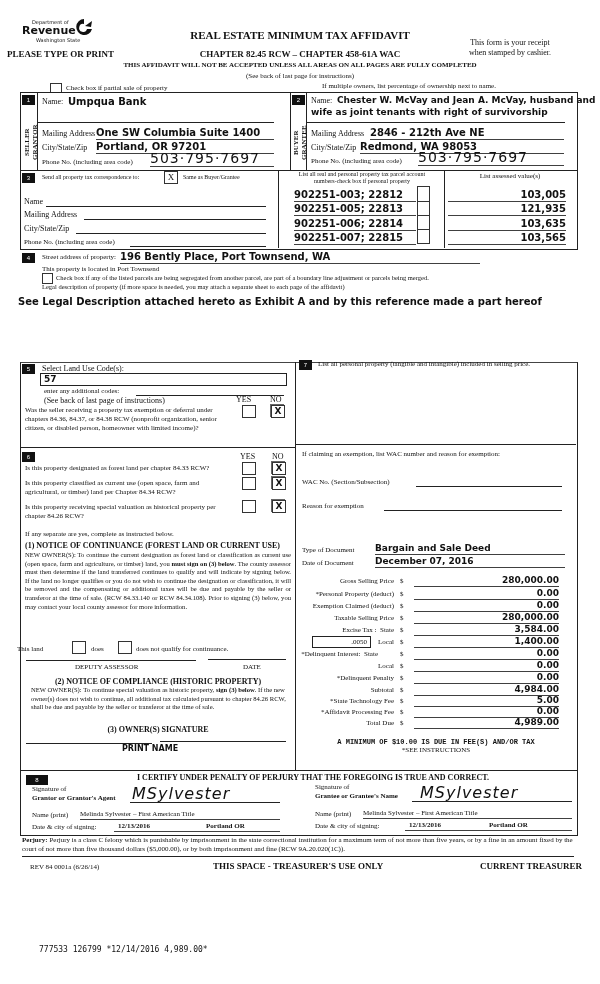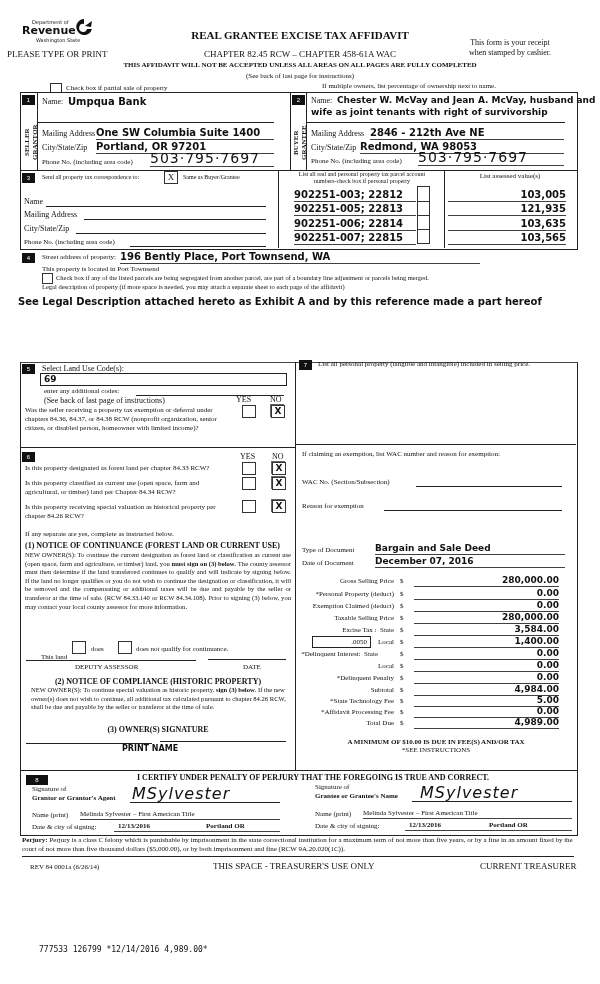--- a/index.html
+++ b/index.html
@@ -3,21 +3,21 @@
 <meta charset="utf-8">
 <style>
   html,body{margin:0;padding:0;background:#fff;}
   body{width:600px;height:984px;position:relative;overflow:hidden;font-family:"Liberation Serif",serif;color:#111;}
   .abs{position:absolute;}
   .serif{font-family:"Liberation Serif",serif;}
   .sans{font-family:"DejaVu Sans","Liberation Sans",sans-serif;}
   .mono{font-family:"DejaVu Sans Mono","Liberation Mono",monospace;}
   .t7{font-size:7px;line-height:9px;}
   .t8{font-size:8px;line-height:10px;}
-  .t9{font-size:9px;line-height:11px;}
+  .t9{font-size:9px;line-height:11px;font-weight:bold;}
   .fill{font-family:"DejaVu Sans","Liberation Sans",sans-serif;font-weight:bold;font-size:10px;line-height:12px;}
   .fillsm{font-family:"DejaVu Sans","Liberation Sans",sans-serif;font-weight:bold;font-size:9px;line-height:11px;}
   .hand{font-family:"DejaVu Sans","Liberation Sans",sans-serif;font-size:15px;letter-spacing:1px;font-weight:normal;}
   .box{position:absolute;border:1px solid #222;background:#fff;}
   .secnum{position:absolute;background:#111;color:#fff;font-size:6px;width:13px;height:10px;text-align:center;line-height:10px;font-family:"Liberation Sans",sans-serif;}
   .hline{position:absolute;border-top:1px solid #222;height:0;}
   .vline{position:absolute;border-left:1px solid #222;width:0;}
   .chk{position:absolute;width:12px;height:11px;border:1px solid #333;background:#fff;font-family:"DejaVu Sans",sans-serif;font-size:9px;font-weight:bold;text-align:center;line-height:11px;}
   .chk.shadow{box-shadow:-1px -1px 0 #666;}
   .vert{position:absolute;writing-mode:vertical-rl;transform:rotate(180deg);font-size:7px;font-weight:bold;line-height:8px;text-align:center;}
@@ -31,21 +31,21 @@
 
 <div class="abs" style="left:22px;top:17px;width:80px;height:30px;">
   <div class="abs sans" style="left:10px;top:2px;font-size:5px;line-height:6px;">Department of</div>
   <div class="abs sans b" style="left:0;top:8px;font-size:11px;line-height:12px;">Revenue</div>
   <div class="abs sans" style="left:14px;top:20px;font-size:5px;line-height:6px;">Washington State</div>
   <svg class="abs" style="left:52px;top:0;" width="20" height="22" viewBox="0 0 20 22">
     <path d="M10 2 A8 8 0 1 0 18 12 L13 12 A4 4 0 1 1 10 7 Z" fill="#111"></path>
     <path d="M11 9 L18 4 L17 10 Z" fill="#111"></path>
   </svg>
 </div>
-<div class="abs serif b center" style="left:150px;top:29px;width:300px;font-size:11px;line-height:13px;">REAL GRANTEE EXCISE TAX AFFIDAVIT</div>
+<div class="abs serif b center" style="left:150px;top:29px;width:300px;font-size:11px;line-height:13px;">REAL ESTATE MINIMUM TAX AFFIDAVIT</div>
 <div class="abs serif t9" style="left:7px;top:49px;">PLEASE TYPE OR PRINT</div>
 <div class="abs serif t9 center" style="left:150px;top:49px;width:300px;">CHAPTER 82.45 RCW – CHAPTER 458-61A WAC</div>
 <div class="abs serif t8 center" style="left:440px;top:38px;width:140px;">This form is your receipt</div>
 <div class="abs serif t8 center" style="left:440px;top:48px;width:140px;">when stamped by cashier.</div>
 <div class="abs serif b t7 center" style="left:40px;top:61px;width:520px;">THIS AFFIDAVIT WILL NOT BE ACCEPTED UNLESS ALL AREAS ON ALL PAGES ARE FULLY COMPLETED</div>
 <div class="abs serif t7 center" style="left:150px;top:72px;width:300px;">(See back of last page for instructions)</div>
 <div class="chk" style="left:50px;top:83px;width:10px;height:9px;"></div>
 <div class="abs serif t7" style="left:66px;top:84px;">Check box if partial sale of property</div>
 <div class="abs serif t7" style="left:322px;top:82px;">If multiple owners, list percentage of ownership next to name.</div>
 
@@ -137,21 +137,21 @@
 <div class="chk" style="left:42px;top:273px;width:9px;height:9px;"></div>
 <div class="abs serif" style="left:56px;top:274px;font-size:6.5px;line-height:8px;">Check box if any of the listed parcels are being segregated from another parcel, are part of a boundary line adjustment or parcels being merged.</div>
 <div class="abs serif" style="left:42px;top:283px;font-size:6.5px;line-height:8px;">Legal description of property (if more space is needed, you may attach a separate sheet to each page of the affidavit)</div>
 <div class="abs fill" style="left:18px;top:296px;font-size:10px;">See Legal Description attached hereto as Exhibit A and by this reference made a part hereof</div>
 
 <div class="box" style="left:20px;top:362px;width:556px;height:408px;border-top:1px solid #444;"></div>
 <div class="vline" style="left:295px;top:362px;height:408px;"></div>
 
 <div class="secnum" style="left:22px;top:364px;">5</div>
 <div class="abs serif t8" style="left:42px;top:364px;">Select Land Use Code(s):</div>
-<div class="box fillsm" style="left:40px;top:373px;width:242px;height:11px;padding-left:3px;line-height:11px;">69</div>
+<div class="box fillsm" style="left:40px;top:373px;width:242px;height:11px;padding-left:3px;line-height:11px;">57</div>
 <div class="abs serif t7" style="left:44px;top:387px;">enter any additional codes:</div>
 <div class="hline" style="left:136px;top:395px;width:148px;"></div>
 <div class="abs serif t8" style="left:44px;top:396px;">(See back of last page of instructions)</div>
 <div class="abs serif t8" style="left:236px;top:395px;">YES</div>
 <div class="abs serif t8" style="left:270px;top:395px;">NO</div>
 <div class="abs serif t7" style="left:25px;top:406px;width:210px;line-height:9px;">Was the seller receiving a property tax exemption or deferral under chapters 84.36, 84.37, or 84.38 RCW (nonprofit organization, senior citizen, or disabled person, homeowner with limited income)?</div>
 <div class="chk" style="left:242px;top:405px;"></div>
 <div class="chk shadow" style="left:271px;top:405px;">X</div>
 
 <div class="hline" style="left:20px;top:447px;width:275px;"></div>
@@ -171,21 +171,21 @@
 <div class="abs serif t7" style="left:25px;top:503px;width:210px;line-height:9px;">Is this property receiving special valuation as historical property per chapter 84.26 RCW?</div>
 <div class="chk" style="left:242px;top:500px;"></div>
 <div class="chk shadow" style="left:272px;top:500px;">X</div>
 
 <div class="abs serif t7" style="left:25px;top:530px;">If any separate are yes, complete as instructed below.</div>
 <div class="abs serif b t8" style="left:25px;top:541px;">(1) NOTICE OF CONTINUANCE (FOREST LAND OR CURRENT USE)</div>
 <div class="abs serif" style="left:25px;top:551px;width:266px;font-size:6.6px;line-height:8.6px;text-align:justify;">
   <span>NEW OWNER(S): To continue the current designation as forest land or classification as current use (open space, farm and agriculture, or timber) land, you</span>
   <b>must sign on (3) below</b><span>. The county assessor must then determine if the land transferred continues to qualify and will indicate by signing below. If the land no longer qualifies or you do not wish to continue the designation or classification, it will be removed and the compensating or additional taxes will be due and payable by the seller or transferor at the time of sale. (RCW 84.33.140 or RCW 84.34.108). Prior to signing (3) below, you may contact your local county assessor for more information.</span>
 </div>
-<div class="abs serif t7" style="left:41px;top:645px;margin-top:8px;">This land</div>
+<div class="abs serif t7" style="left:17px;top:645px;">This land</div>
 <div class="chk" style="left:72px;top:641px;"></div>
 <div class="abs serif t7" style="left:91px;top:645px;">does</div>
 <div class="chk" style="left:118px;top:641px;"></div>
 <div class="abs serif t7" style="left:136px;top:645px;">does not qualify for continuance.</div>
 
 <div class="hline" style="left:26px;top:660px;width:170px;"></div>
 <div class="hline" style="left:208px;top:659px;width:78px;"></div>
 <div class="abs serif t7" style="left:75px;top:663px;">DEPUTY ASSESSOR</div>
 <div class="abs serif t7" style="left:243px;top:663px;">DATE</div>
 
@@ -262,21 +262,21 @@
   <div class="abs fillsm ul right" style="left:414px;top:695px;width:145px;">5.00</div>
 
   <div class="abs serif t7 right" style="left:296px;top:708px;width:98px;">*Affidavit Processing Fee</div>
   <div class="abs serif t7" style="left:400px;top:708px;">$</div>
   <div class="abs fillsm ul right" style="left:414px;top:706px;width:145px;">0.00</div>
 
   <div class="abs serif t7 right" style="left:296px;top:719px;width:98px;">Total Due</div>
   <div class="abs serif t7" style="left:400px;top:719px;">$</div>
   <div class="abs fillsm ul right" style="left:414px;top:717px;width:145px;text-align:right;">4,989.00</div>
 </div>
-<div class="abs serif b t7 center" style="left:296px;top:738px;width:280px;">A MINIMUM OF $10.00 IS DUE IN FEE(S) AND/OR TAX</div>
+<div class="abs serif b t7 center" style="left:296px;top:738px;width:280px;font-family:Liberation Mono, monospace;">A MINIMUM OF $10.00 IS DUE IN FEE(S) AND/OR TAX</div>
 <div class="abs serif t7 center" style="left:296px;top:746px;width:280px;">*SEE INSTRUCTIONS</div>
 
 <div class="box" style="left:20px;top:770px;width:556px;height:64px;border-top:1px solid #222;"></div>
 <div class="secnum" style="left:26px;top:775px;width:22px;">8</div>
 <div class="abs serif b t8" style="left:137px;top:773px;">I CERTIFY UNDER PENALTY OF PERJURY THAT THE FOREGOING IS TRUE AND CORRECT.</div>
 
 <div class="abs serif t7" style="left:32px;top:785px;">Signature of</div>
 <div class="abs serif b t7" style="left:32px;top:794px;">Grantor or Grantor's Agent</div>
 <div class="abs hand" style="left:132px;top:786px;font-style:italic;font-size:16px;line-height:16px;">MSylvester</div>
 <div class="hline" style="left:130px;top:802px;width:150px;"></div>

